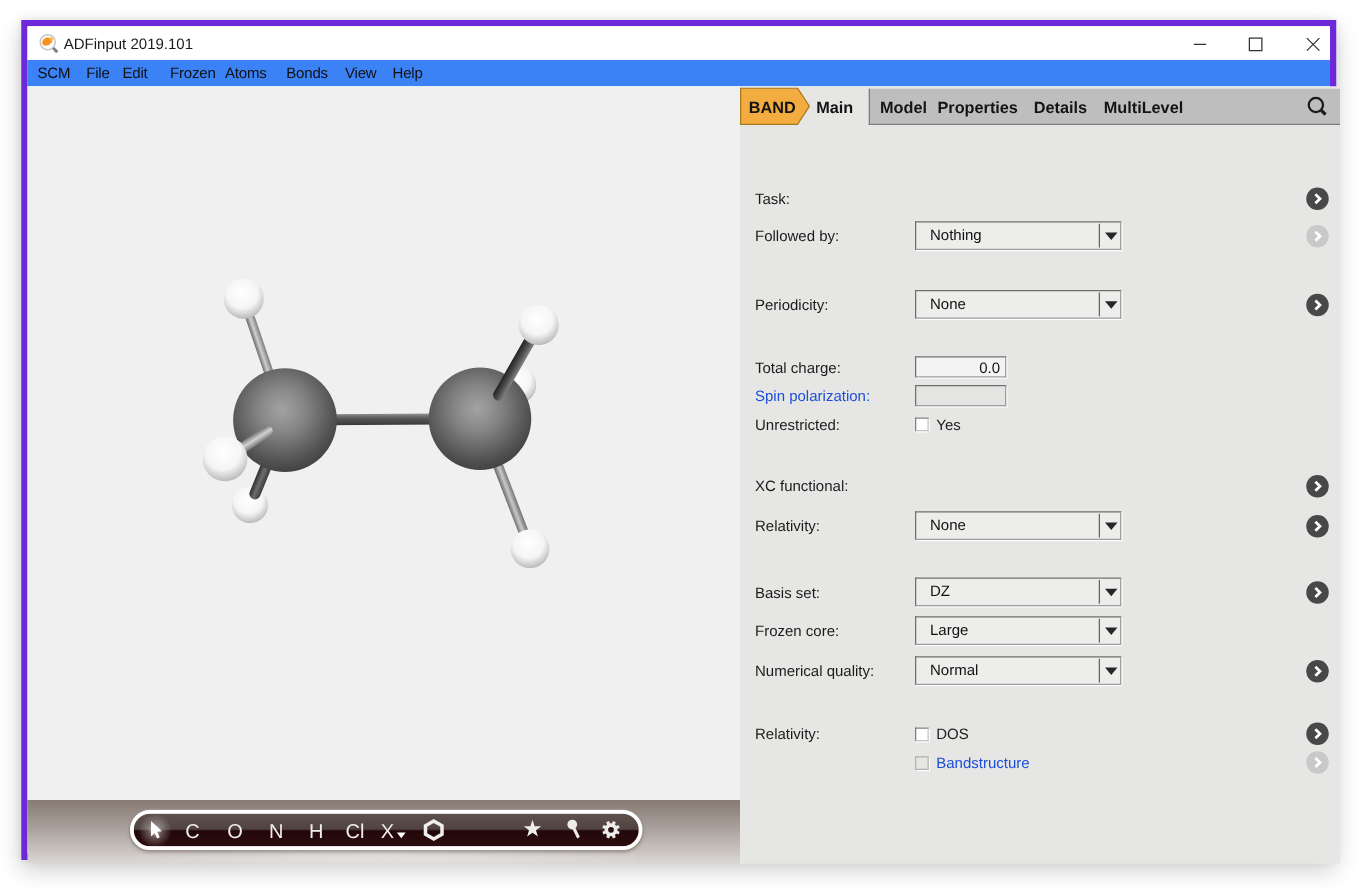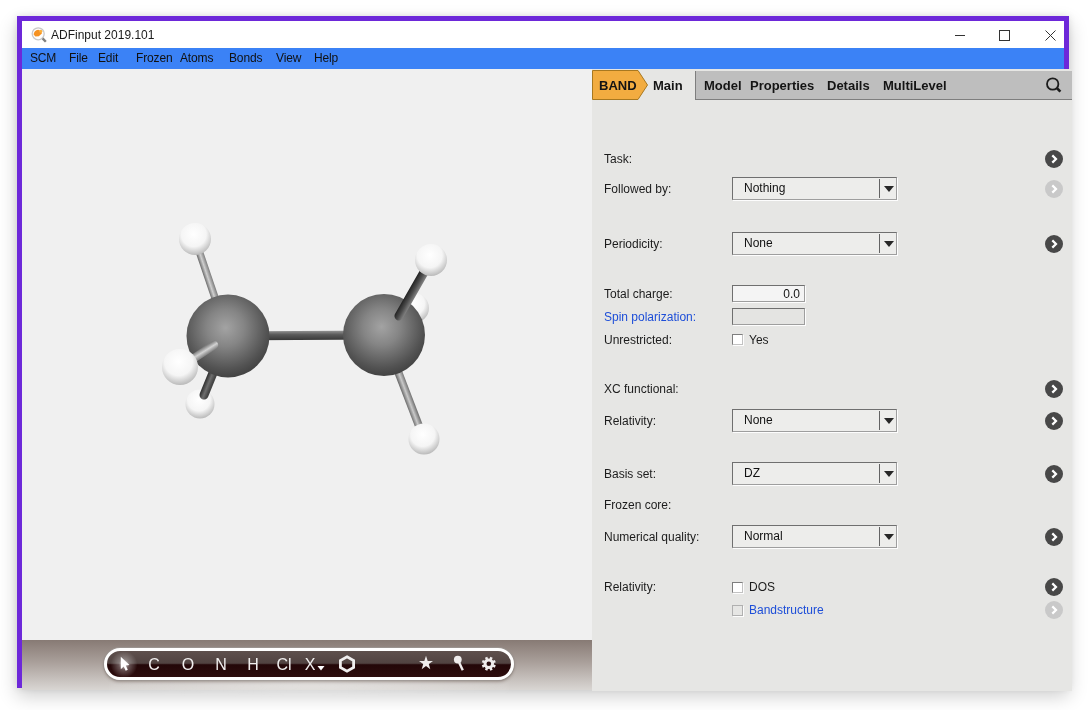--- a/index.html
+++ b/index.html
@@ -227,20 +227,25 @@
     <div class="combo" style="top:393px">
         <span class="t">DZ</span>
         <span class="sep"></span>
         <span class="arr"></span>
       </div>
     <div class="circ" style="top:396px"><svg width="18" height="18">
           <path d="M7.3 5.4 L11 9 L7.3 12.6" fill="none" stroke="#fff" stroke-width="2.2"></path>
         </svg></div>
 
     <div class="lbl" style="top:429px">Frozen core:</div>
+    <div class="combo" style="top:424px">
+        <span class="t">Large</span>
+        <span class="sep"></span>
+        <span class="arr"></span>
+      </div>
 
     <div class="lbl" style="top:461px">Numerical quality:</div>
     <div class="combo" style="top:456px">
         <span class="t">Normal</span>
         <span class="sep"></span>
         <span class="arr"></span>
       </div>
     <div class="circ" style="top:459px"><svg width="18" height="18">
           <path d="M7.3 5.4 L11 9 L7.3 12.6" fill="none" stroke="#fff" stroke-width="2.2"></path>
         </svg></div>

